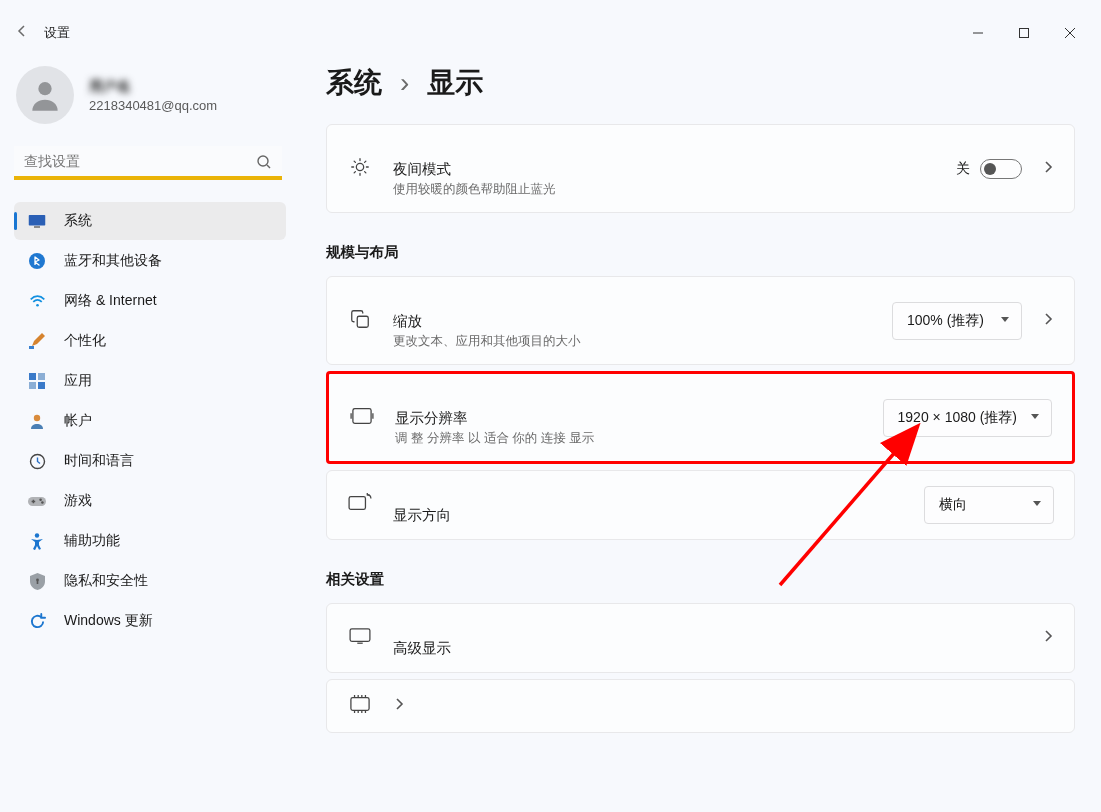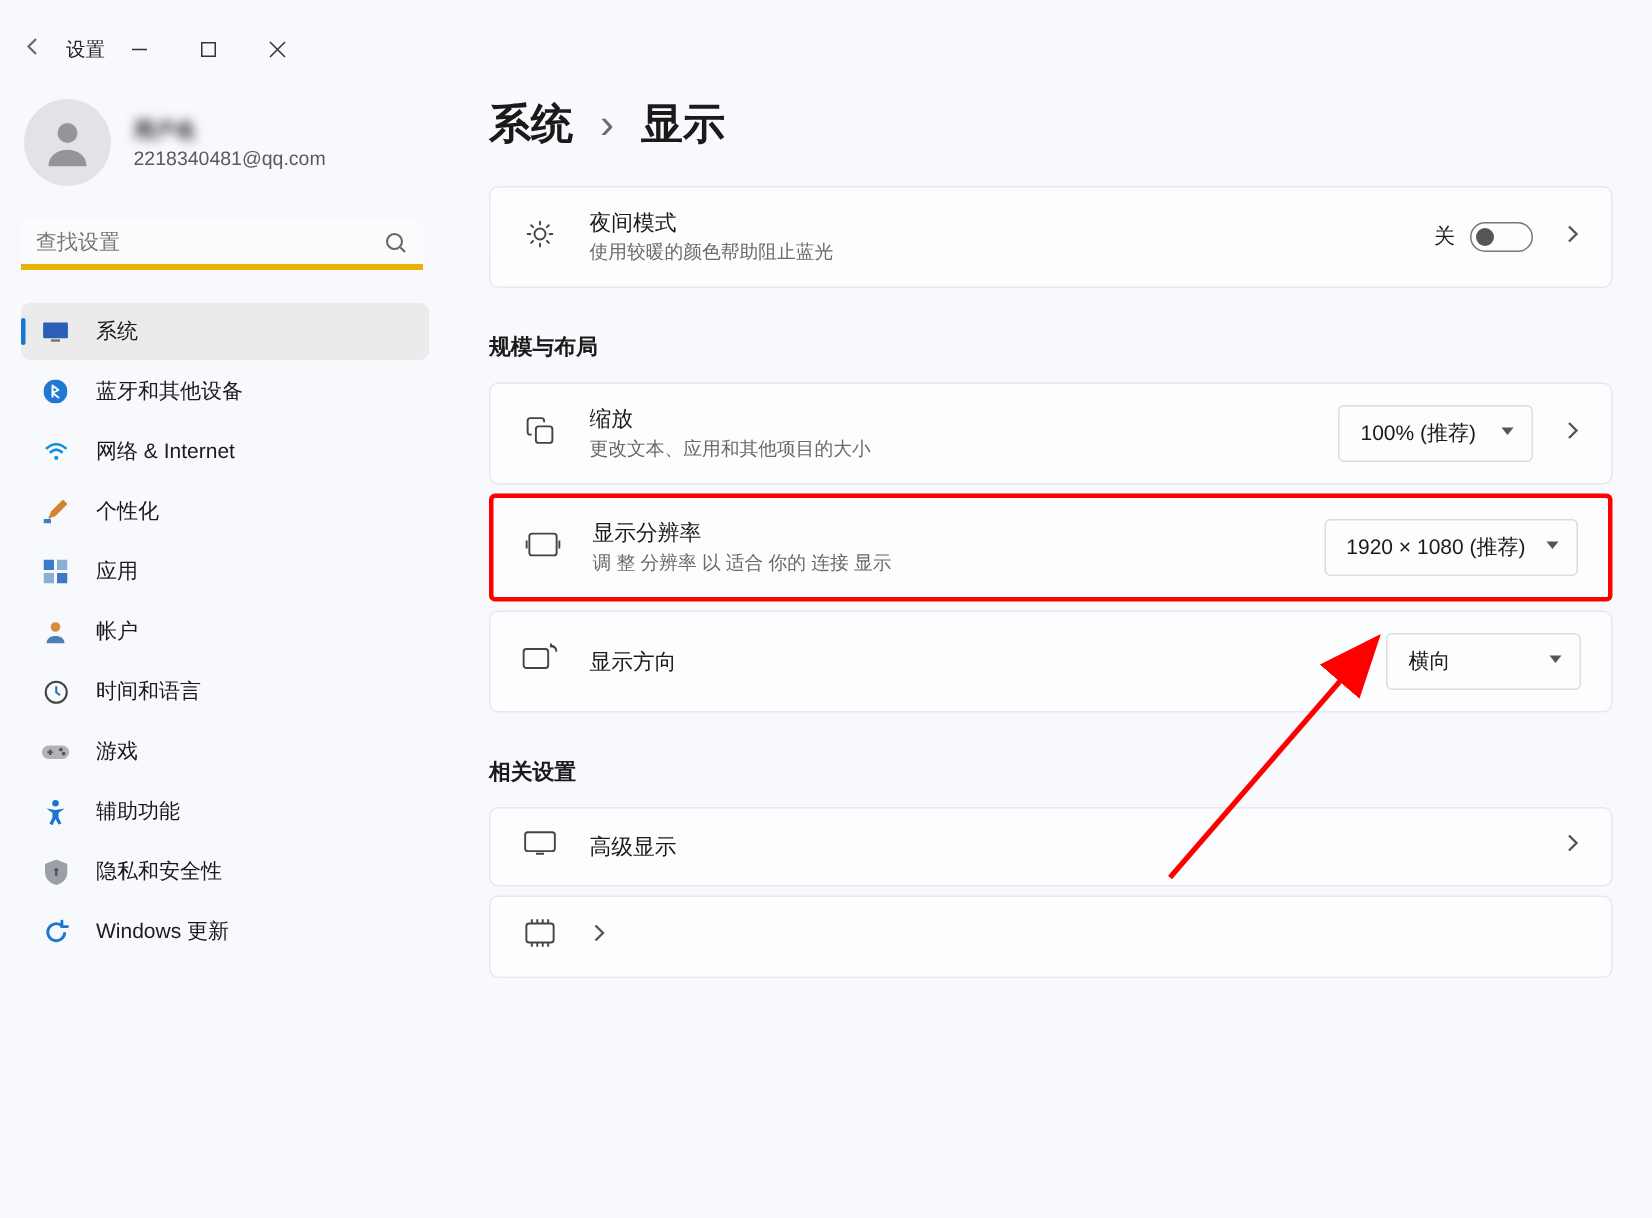--- a/index.html
+++ b/index.html
@@ -1,19 +1,19 @@
 <!DOCTYPE html>
 <html><head>
 <meta charset="utf-8">
 <style>
   * { box-sizing: border-box; margin: 0; padding: 0; font-family: "Segoe UI", "Microsoft YaHei", sans-serif; }
   body { width: 1101px; height: 812px; background: #f7f9fd; color: #1a1a1a; position: relative; overflow: hidden; }
 
   
-  .titlebar { display:flex; align-items:center; height:48px; padding:18px 8px 0 14px; }
+  .titlebar { display:flex; align-items:center; justify-content:space-between; height:48px; padding:18px 8px 0 14px; }
   .titlebar .left { display:flex; align-items:center; gap:14px; }
   .titlebar .back svg { stroke:#6b6b6b; }
   .titlebar .title { font-size:13px; color:#222; }
   .winctrls { display:flex; gap:0; }
   .winctrls .btn { width:46px; height:32px; display:flex; align-items:center; justify-content:center; }
   .winctrls .btn svg { stroke:#333; }
 
   
   .app { display:flex; height:calc(812px - 48px); }
   .sidebar { width:300px; padding:6px 14px; }
@@ -40,21 +40,21 @@
 
   
   .breadcrumb { display:flex; align-items:center; gap:18px; font-size:28px; font-weight:600; padding:10px 0 22px 0; }
   .breadcrumb .sep { color:#6b6b6b; font-weight:400; }
 
   
   .card { background:#fcfdfe; border:1px solid #e8e8ea; border-radius:6px; margin-bottom:6px; }
   .row { display:flex; align-items:center; padding:14px 20px; gap:20px; }
   .row .ricon { width:26px; text-align:center; color:#444; }
   .row .rtxt { flex:1; }
-  .row .rtxt .t1 { font-size:14.5px; }
+  .row .rtxt .t1 { font-size:14.5px;margin-top:21px; }
   .row .rtxt .t2 { font-size:12.5px; color:#6a6a6a; margin-top:2px; }
   .row .rtxt .t2.link { color:#1f63b5; }
   .row .chev { color:#555; }
   .row .toggle-wrap { display:flex; align-items:center; gap:10px; }
   .row .toggle-wrap .lbl { font-size:14px; }
   .toggle { width:42px; height:20px; border-radius:20px; border:1.2px solid #777; background:#fdfdfe; position:relative; }
   .toggle::after { content:""; position:absolute; left:3px; top:3px; width:12px; height:12px; border-radius:50%; background:#555; }
 
   .dropdown { background:#fdfdfe; border:1px solid #dcdcde; border-radius:4px; height:38px; padding:0 34px 0 14px; display:flex; align-items:center; font-size:14px; position:relative; min-width:130px; }
   .dropdown::after { content:""; position:absolute; right:12px; top:14px; width:0; height:0; border-left:4px solid transparent; border-right:4px solid transparent; border-top:5px solid #555; }

